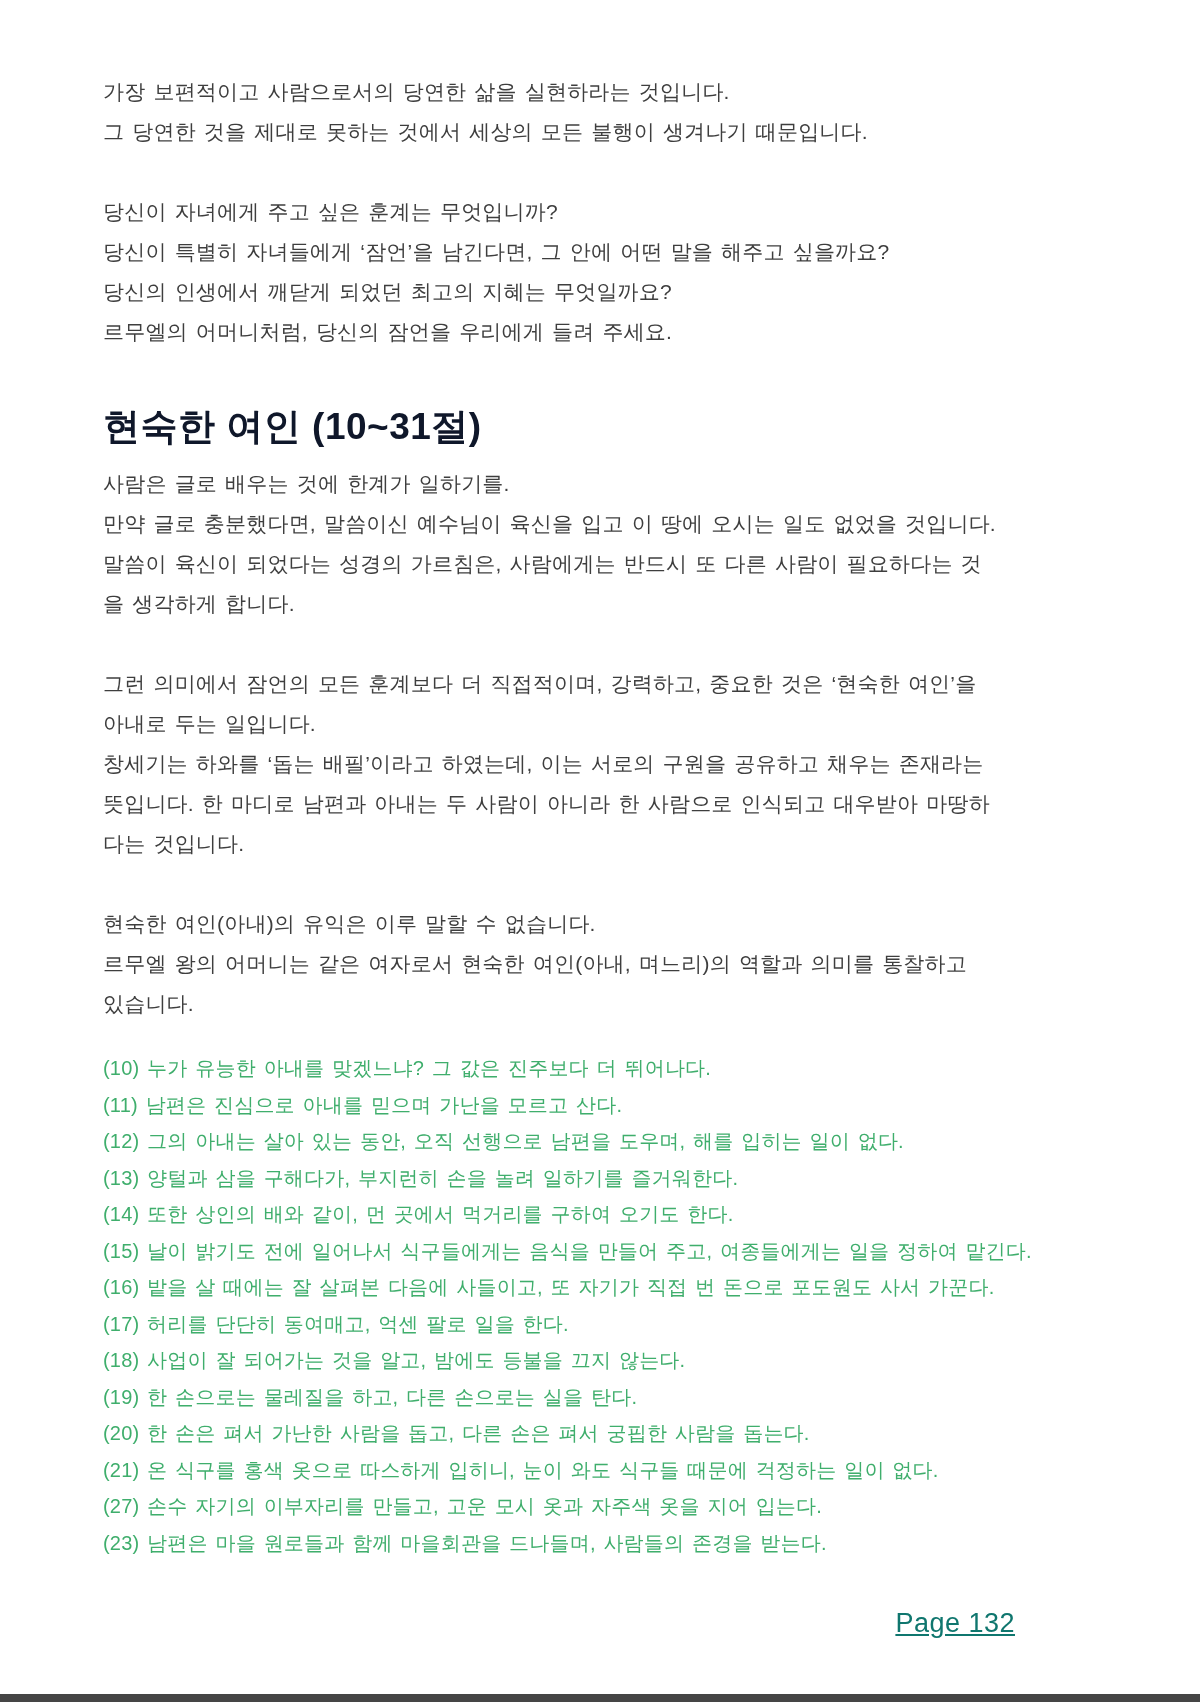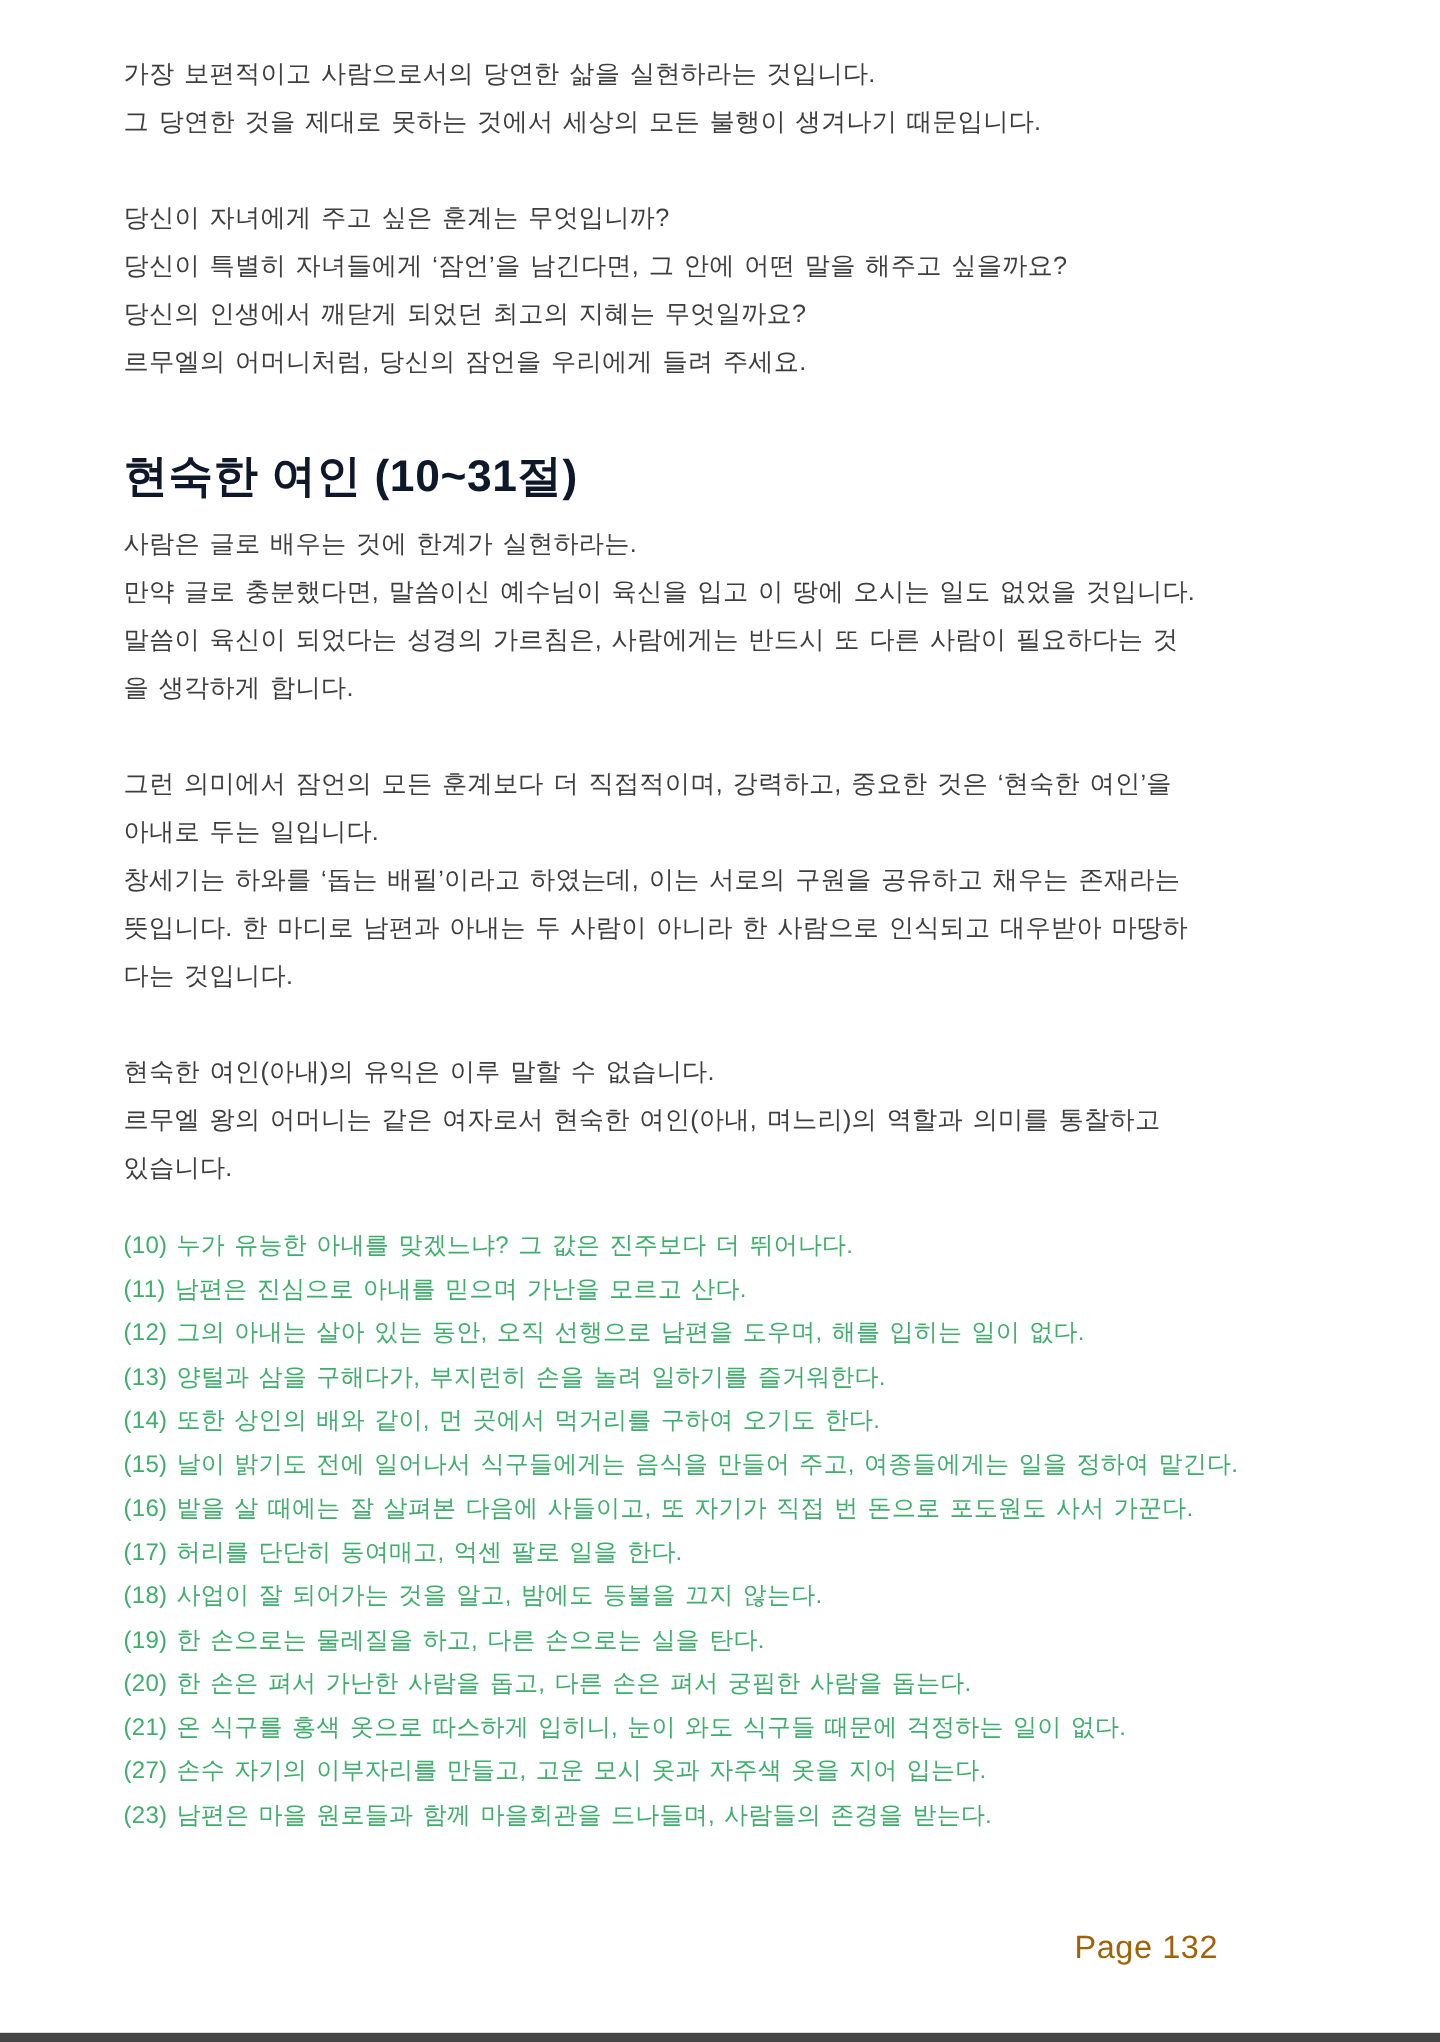--- a/index.html
+++ b/index.html
@@ -9,21 +9,21 @@
     font-family: "Liberation Sans", "DejaVu Sans", sans-serif;
   }
   .page {
     position: relative;
     width: 1200px;
     height: 1702px;
     background: #ffffff;
     overflow: hidden;
   }
   .content {
-    padding: 42px 92px 0 103px;
+    padding: 72px 92px 0 103px;
   }
   .para {
     color: #3e3e3e;
     font-size: 21px;
     line-height: 40px;
     white-space: pre-line;
     word-spacing: 2px;
     letter-spacing: 0.2px;
     margin: 0;
   }
@@ -45,23 +45,24 @@
     font-size: 20px;
     line-height: 36.5px;
     letter-spacing: 0.2px;
     word-spacing: 2px;
     white-space: pre-line;
   }
   .page-number {
     position: absolute;
     right: 185px;
     top: 1608px;
-    color: #a16207;
+    color: #0f766e;
     font-size: 27px;
     letter-spacing: 0.5px;
+    text-decoration: underline;
   }
   .footer-bar {
     position: absolute;
     left: 0;
     bottom: 0;
     width: 100%;
     height: 8px;
     background: #454545;
   }
 </style>
@@ -74,21 +75,21 @@
     <p class="para">가장 보편적이고 사람으로서의 당연한 삶을 실현하라는 것입니다.
 그 당연한 것을 제대로 못하는 것에서 세상의 모든 불행이 생겨나기 때문입니다.</p>
 
     <p class="para">당신이 자녀에게 주고 싶은 훈계는 무엇입니까?
 당신이 특별히 자녀들에게 ‘잠언’을 남긴다면, 그 안에 어떤 말을 해주고 싶을까요?
 당신의 인생에서 깨닫게 되었던 최고의 지혜는 무엇일까요?
 르무엘의 어머니처럼, 당신의 잠언을 우리에게 들려 주세요.</p>
 
     <h1 class="section-title">현숙한 여인 (10~31절)</h1>
 
-    <p class="para" style="margin-top:0">사람은 글로 배우는 것에 한계가 실현하라는.
+    <p class="para" style="margin-top:0">사람은 글로 배우는 것에 한계가 일하기를.
 만약 글로 충분했다면, 말씀이신 예수님이 육신을 입고 이 땅에 오시는 일도 없었을 것입니다.
 말씀이 육신이 되었다는 성경의 가르침은, 사람에게는 반드시 또 다른 사람이 필요하다는 것
 을 생각하게 합니다.</p>
 
     <p class="para tight">그런 의미에서 잠언의 모든 훈계보다 더 직접적이며, 강력하고, 중요한 것은 ‘현숙한 여인’을
 아내로 두는 일입니다.
 창세기는 하와를 ‘돕는 배필’이라고 하였는데, 이는 서로의 구원을 공유하고 채우는 존재라는
 뜻입니다. 한 마디로 남편과 아내는 두 사람이 아니라 한 사람으로 인식되고 대우받아 마땅하
 다는 것입니다.</p>
 

